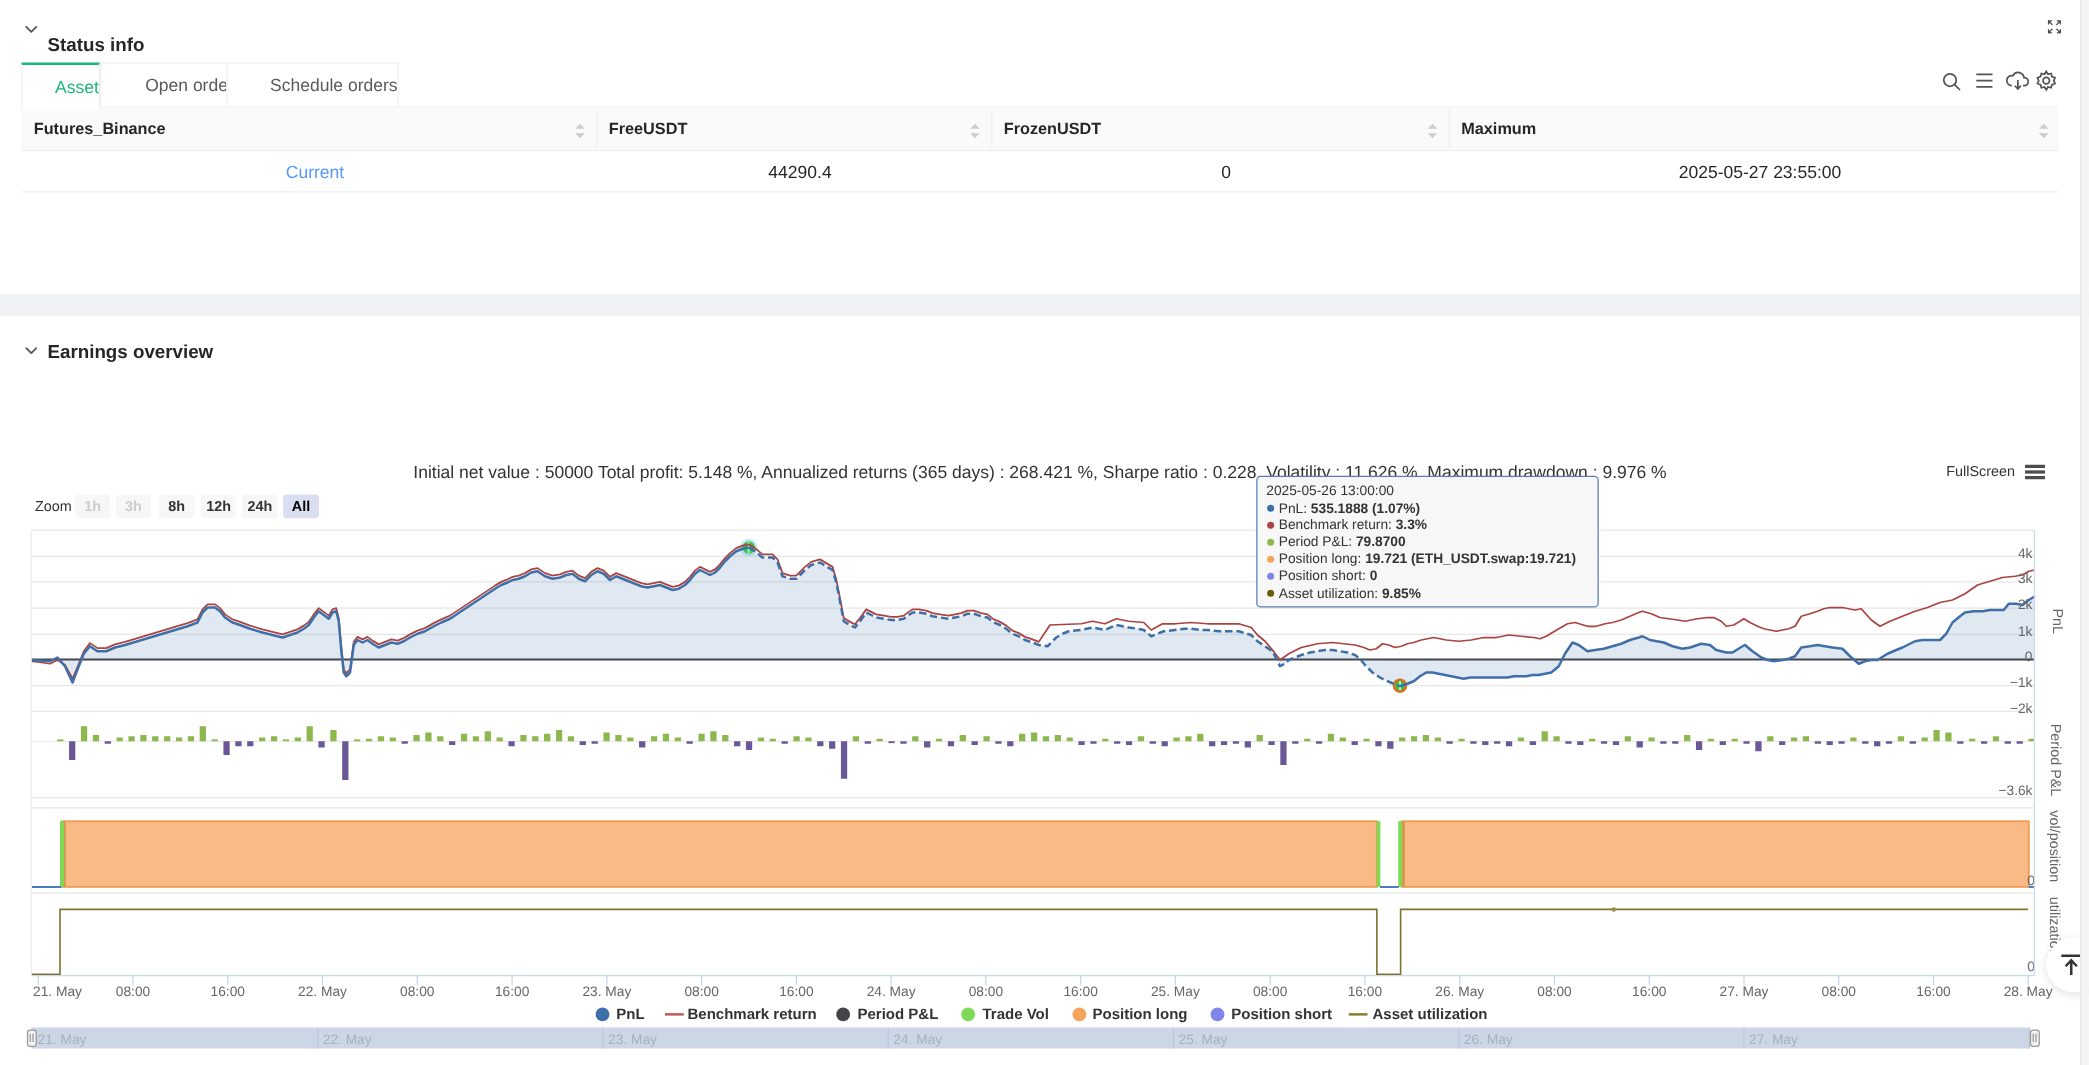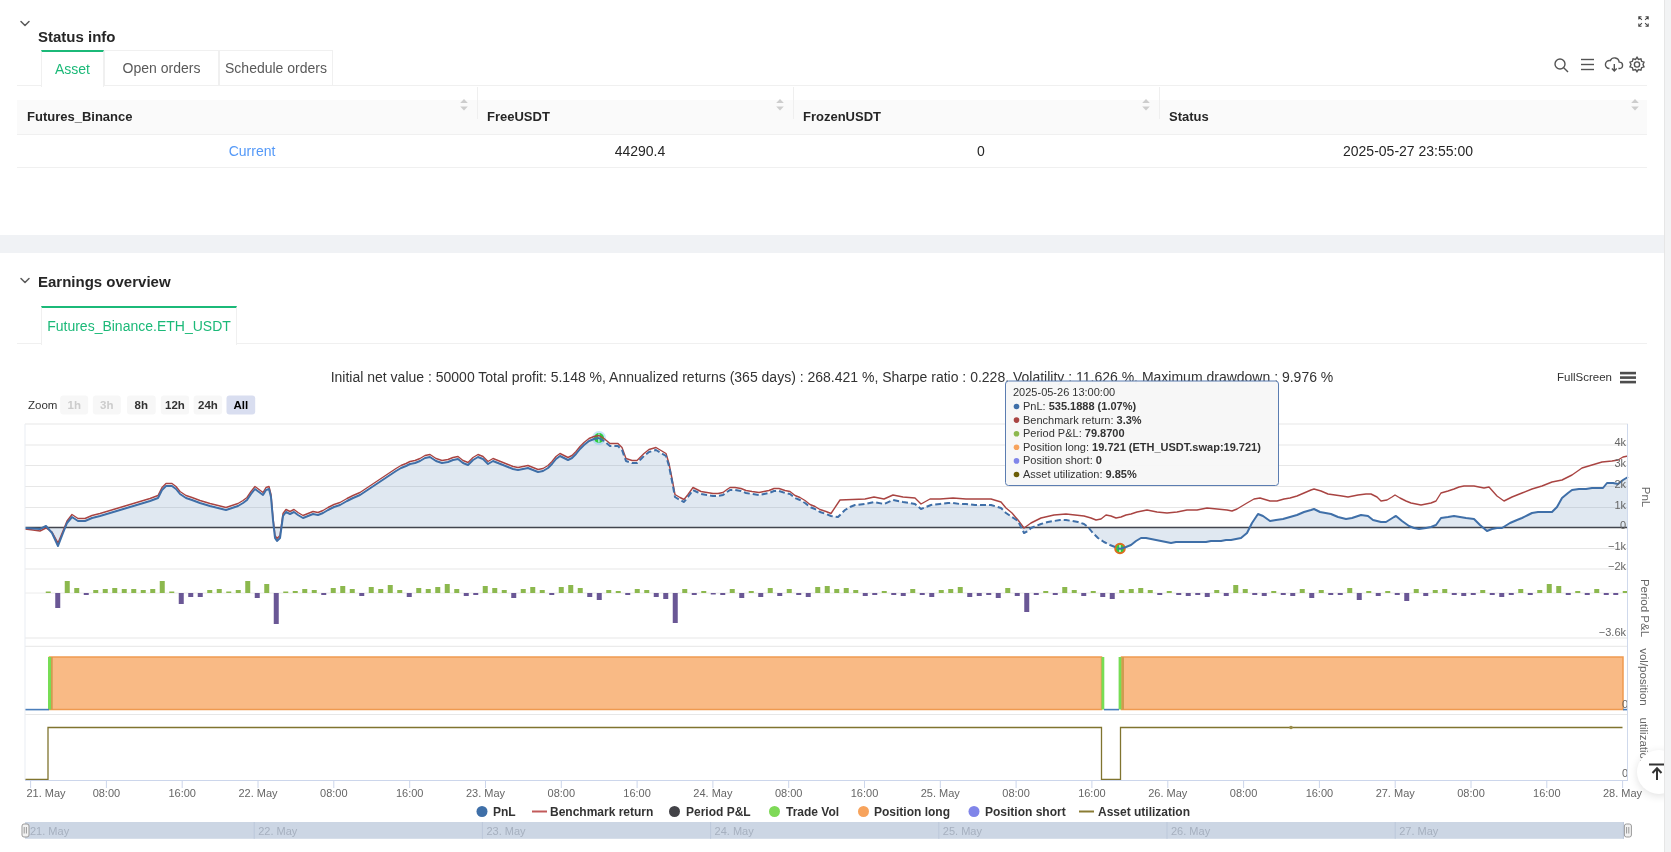--- a/index.html
+++ b/index.html
@@ -1,22 +1,22 @@
 <!DOCTYPE html>
 <html><head><meta charset="utf-8"><style>
 * { margin:0; padding:0; box-sizing:border-box; }
 html,body { width:1671px; height:852px; overflow:hidden; background:#fff;
   font-family:"Liberation Sans", sans-serif; }
 .abs { position:absolute; }
 .sec-title { font-size:15px; font-weight:bold; color:#262626; }
 .tabbar { position:absolute; left:17px; height:36px; }
 .tab { position:absolute; top:0; height:36px; background:#fff; border:1px solid #f0f0f0;
-  font-size:14px; color:#595959; text-align:center; line-height:34px;margin-left:24px; }
+  font-size:14px; color:#595959; text-align:right; line-height:34px; }
 .tab.active { border-top:2px solid #1bb978; color:#1bb978; border-bottom:none; z-index:2; }
-table.grid { position:absolute; left:17px; top:100px; width:1630px; border-collapse:collapse;
+table.grid { position:absolute; left:17px; top:86px; width:1630px; border-collapse:collapse;
   font-size:14px; color:#262626; }
 table.grid th { background:#fafafa; font-weight:bold; text-align:left; padding:0 0 0 10px;
   height:34px; font-size:13px; border-bottom:1px solid #f0f0f0; position:relative; }
 table.grid td { height:33.5px; padding:0 0 0 10px; border-bottom:1px solid #f0f0f0;text-align:center; }
 </style></head>
 <body>
 <div class="abs" style="left:0;top:0;width:1671px;height:852px;background:#fff">
 
   <svg style="position:absolute;left:19px;top:18px" width="12" height="12" viewBox="0 0 12 12">
       <path d="M2 3.5 L6 7.5 L10 3.5" fill="none" stroke="#595959" stroke-width="1.5" stroke-linecap="round" stroke-linejoin="round"></path>
@@ -26,21 +26,21 @@
       <g stroke="#454545" stroke-width="1.3" fill="none">
         <path d="M1 4.5 V1 H4.5 M1 1 L5 5"></path>
         <path d="M9.5 1 H13 V4.5 M13 1 L9 5"></path>
         <path d="M1 9.5 V13 H4.5 M1 13 L5 9"></path>
         <path d="M13 9.5 V13 H9.5 M13 13 L9 9"></path>
       </g>
     </svg>
   <div class="tabbar" style="top:50px;width:1630px;border-bottom:1px solid #f0f0f0">
     <div class="tab active" style="left:0;width:63px;height:37px">Asset</div>
     <div class="tab" style="left:63px;width:115px">Open orders</div>
-    <div class="tab" style="left:178px;width:114px">Schedule orders</div>
+    <div class="tab" style="left:164px;width:138px">Schedule orders</div>
   </div>
   <svg style="position:absolute;left:1548px;top:55px" width="100" height="20" viewBox="0 0 100 20">
       <g stroke="#545454" stroke-width="1.4" fill="none">
         <circle cx="12" cy="9" r="5"></circle>
         <line x1="15.7" y1="12.7" x2="20" y2="17"></line>
         <line x1="33" y1="4.5" x2="46" y2="4.5"></line>
         <line x1="33" y1="9.5" x2="46" y2="9.5"></line>
         <line x1="33" y1="14.5" x2="46" y2="14.5"></line>
         <path d="M61.5 13.5 a4 4 0 1 1 0.8 -7.9 a4.7 4.7 0 0 1 8.9 1.5 a3.2 3.2 0 0 1 0.3 6.4 h-1.1"></path>
         <path d="M66.3 9 v6.8 M63.9 13.6 l2.4 2.5 2.4 -2.5"></path>
@@ -53,21 +53,21 @@
         <col style="width:460px">
         <col style="width:316px">
         <col style="width:366px">
         <col>
       </colgroup>
     <tbody>
         <tr>
           <th>Futures_Binance</th>
           <th>FreeUSDT</th>
           <th>FrozenUSDT</th>
-          <th>Status</th>
+          <th>Maximum</th>
         </tr>
     <tr>
           <td style="color:#5499f8">Current</td>
           <td>44290.4</td>
           <td>0</td>
           <td>2025-05-27 23:55:00</td>
         </tr>
   </tbody>
     </table>
   <svg style="position:absolute;left:459px;top:98px" width="10" height="14" viewBox="0 0 10 14">
@@ -89,23 +89,20 @@
   <div class="abs" style="left:477px;top:87px;width:1px;height:32px;background:#efefef"></div>
   <div class="abs" style="left:793px;top:87px;width:1px;height:32px;background:#efefef"></div>
   <div class="abs" style="left:1159px;top:87px;width:1px;height:32px;background:#efefef"></div>
 
   <div class="abs" style="left:0;top:235px;width:1671px;height:17.5px;background:#f0f2f5"></div>
 
   <svg style="position:absolute;left:19px;top:275px" width="12" height="12" viewBox="0 0 12 12">
       <path d="M2 3.5 L6 7.5 L10 3.5" fill="none" stroke="#595959" stroke-width="1.5" stroke-linecap="round" stroke-linejoin="round"></path>
     </svg>
   <div class="abs sec-title" style="left:38px;top:273px">Earnings overview</div>
-  <div class="tabbar" style="top:306px;width:1630px;height:38px;border-bottom:1px solid #f0f0f0">
-    <div class="tab active" style="left:0;width:196px;height:39px;line-height:36px">Futures_Binance.ETH_USDT</div>
-  </div>
 
   <svg class="abs" style="left:0;top:0" width="1671" height="852" viewBox="0 0 1671 852">
   <text x="832" y="382" text-anchor="middle" font-size="14" fill="#333">Initial net value : 50000 Total profit: 5.148 %, Annualized returns (365 days) : 268.421 %, Sharpe ratio : 0.228, Volatility : 11.626 %, Maximum drawdown : 9.976 %</text>
       <text x="1557" y="381" font-size="11.5" fill="#333">FullScreen</text>
       <rect x="1620" y="371.8" width="16" height="2.6" fill="#4d4d4d"></rect>
       <rect x="1620" y="376.3" width="16" height="2.6" fill="#4d4d4d"></rect>
       <rect x="1620" y="380.8" width="16" height="2.6" fill="#4d4d4d"></rect>
       <text x="28" y="409" font-size="11.5" fill="#333">Zoom</text>
       <rect x="60.2" y="395.5" width="28.0" height="19" rx="3" fill="#f7f7f7"></rect>
       <text x="74.2" y="409" text-anchor="middle" font-size="11.5" font-weight="bold" fill="#cccccc">1h</text>

